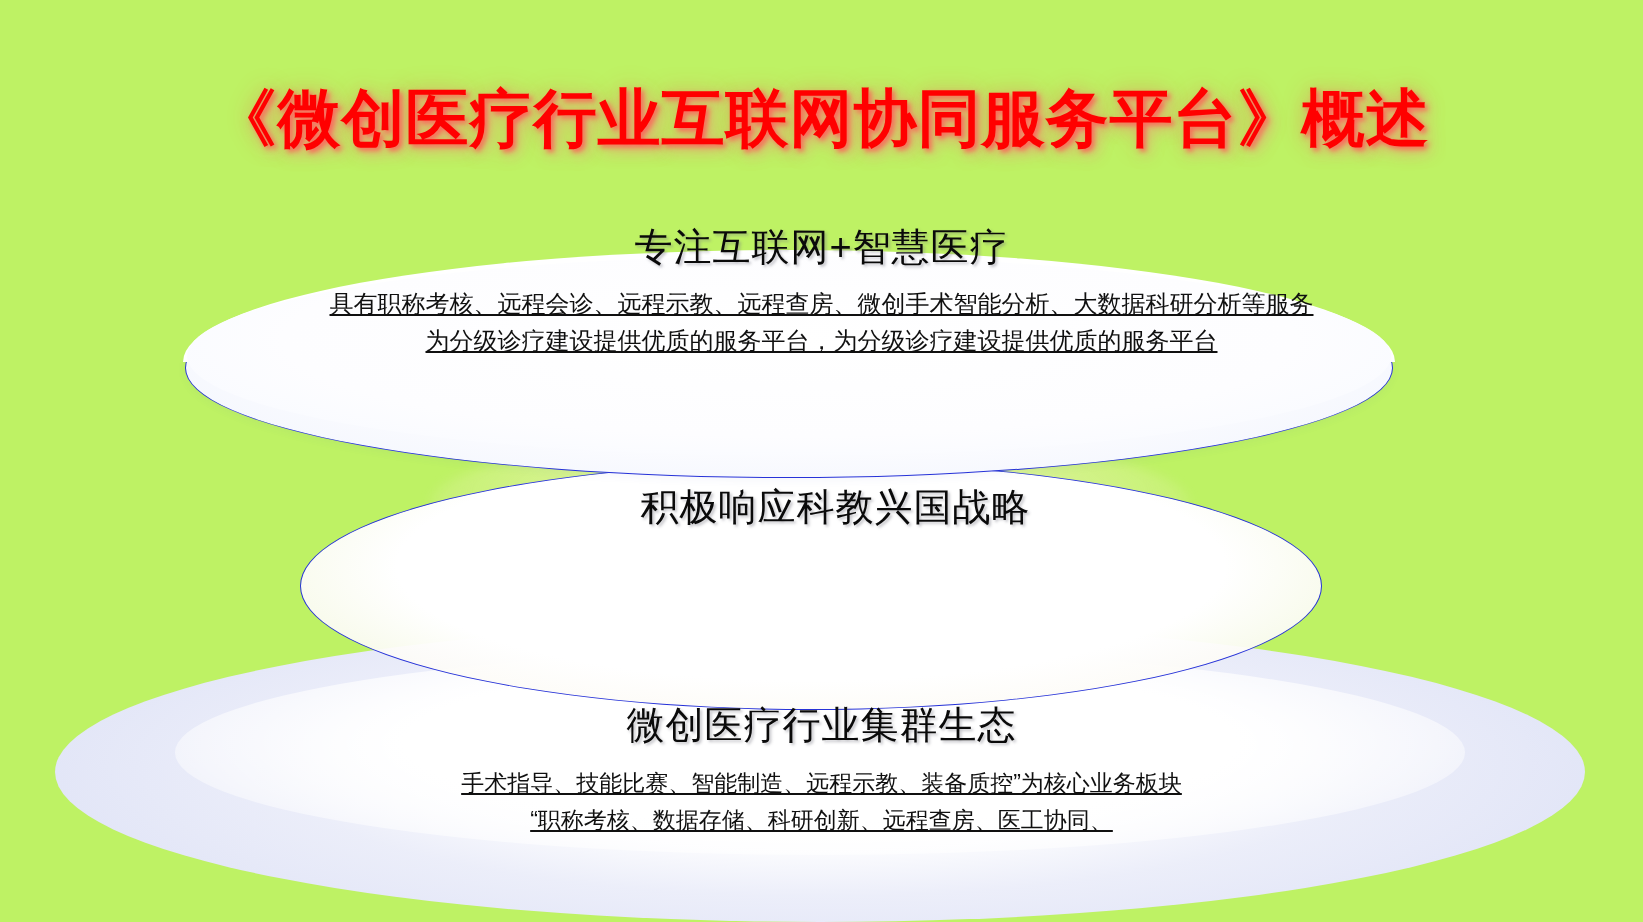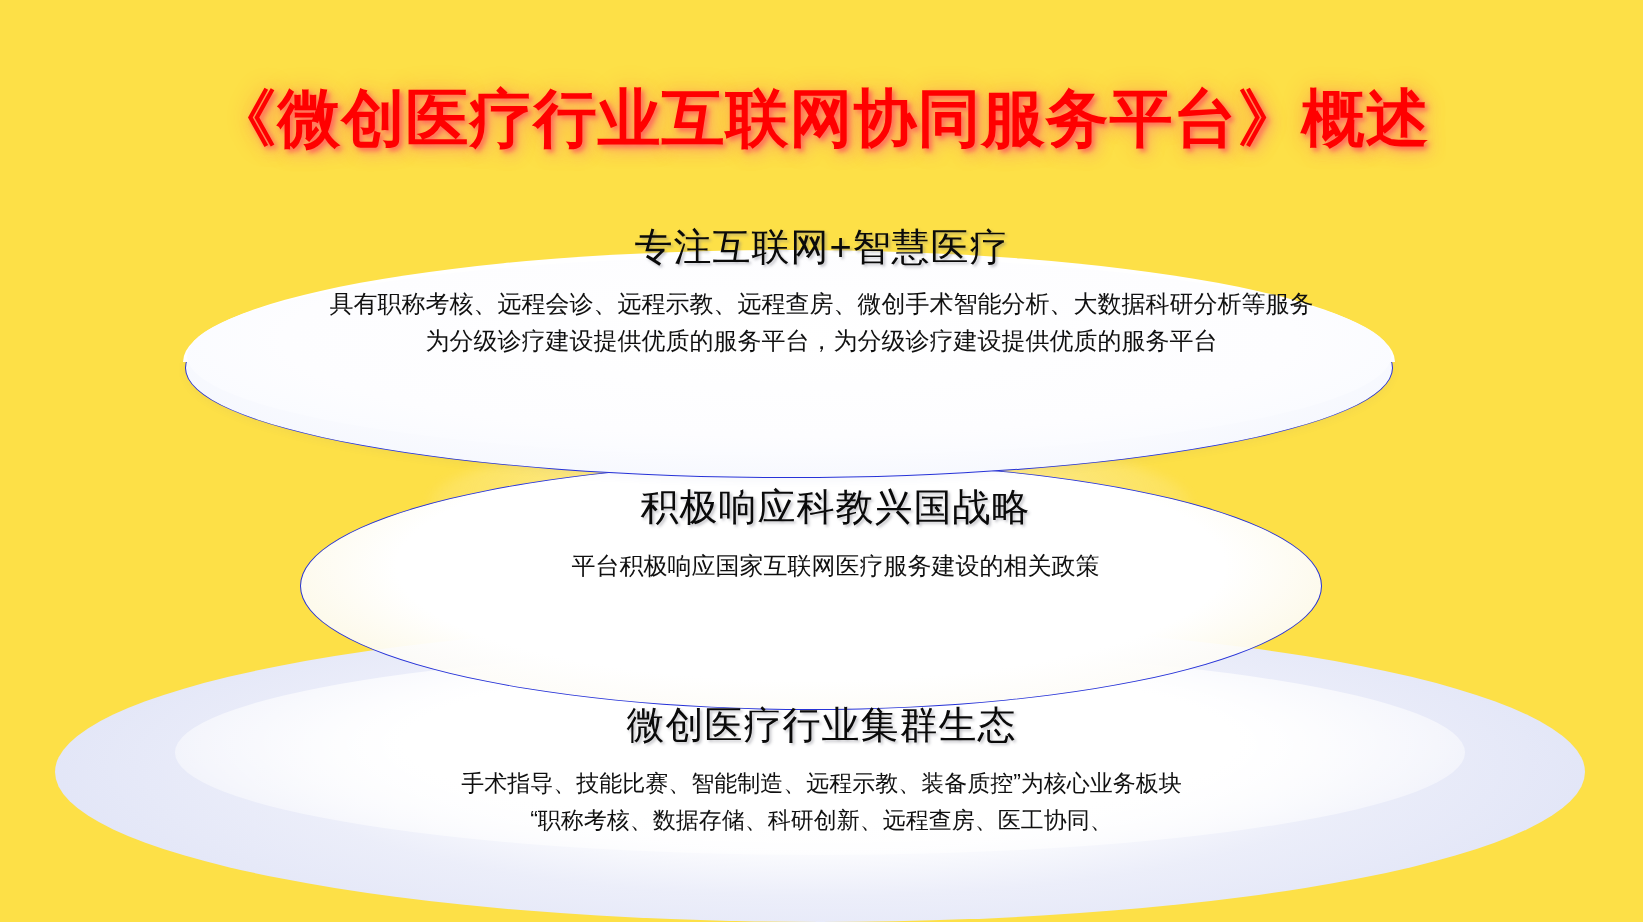--- a/index.html
+++ b/index.html
@@ -5,21 +5,21 @@
   * { margin:0; padding:0; box-sizing:border-box; }
   html,body{
     width:1643px; height:922px;
     background:#ffffff;
     font-family:"Liberation Sans","DejaVu Sans",sans-serif;
     overflow:hidden;
   }
   #slide{
     position:relative;
     width:1643px; height:922px;
-    background:#fde047;
+    background:#bef264;
     overflow:hidden;
   }
 
   
   #title{
     position:absolute;
     top:76px; left:0; width:1643px;
     text-align:center;
     font-size:63px;
     font-weight:bold;
@@ -120,20 +120,21 @@
     color:#0a0a0a;
     letter-spacing:1px;
     text-shadow:2px 2px 3px rgba(120,120,130,.45);
     white-space:nowrap;
   }
   .blk-body{
     font-size:24px;
     color:#101010;
     line-height:37px;
     white-space:nowrap;
+    text-decoration:underline;
   }
   .blk-body div{ white-space:nowrap; }
 
   #b1{ top:222px; }
   #b1 .blk-body{ margin-top:12px; }
 
   #b2{ top:482px;padding-left:28px; }
   #b2 .blk-body{ margin-top:14px; }
 
   #b3{ top:700px; }
@@ -160,21 +161,20 @@
     <div class="blk-head">专注互联网+智慧医疗</div>
     <div class="blk-body">
       <div>具有职称考核、远程会诊、远程示教、远程查房、微创手术智能分析、大数据科研分析等服务</div>
       <div>为分级诊疗建设提供优质的服务平台，为分级诊疗建设提供优质的服务平台</div>
     </div>
   </div>
 
   <div class="block" id="b2">
     <div class="blk-head">积极响应科教兴国战略</div>
     <div class="blk-body">
-      <div>平台积极响应国家互联网医疗服务建设的相关政策</div>
     </div>
   </div>
 
   <div class="block" id="b3">
     <div class="blk-head">微创医疗行业集群生态</div>
     <div class="blk-body">
       <div>手术指导、技能比赛、智能制造、远程示教、装备质控”为核心业务板块</div>
       <div>“职称考核、数据存储、科研创新、远程查房、医工协同、</div>
     </div>
   </div>

